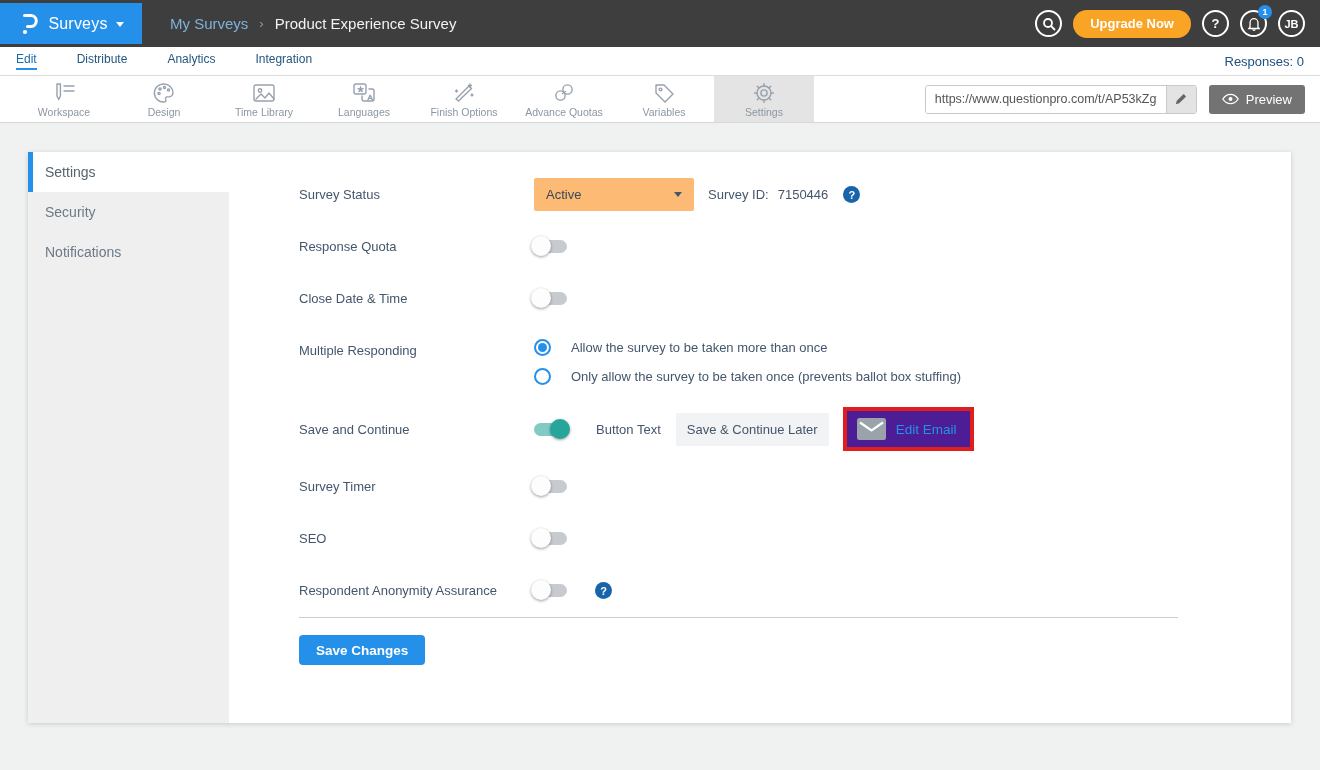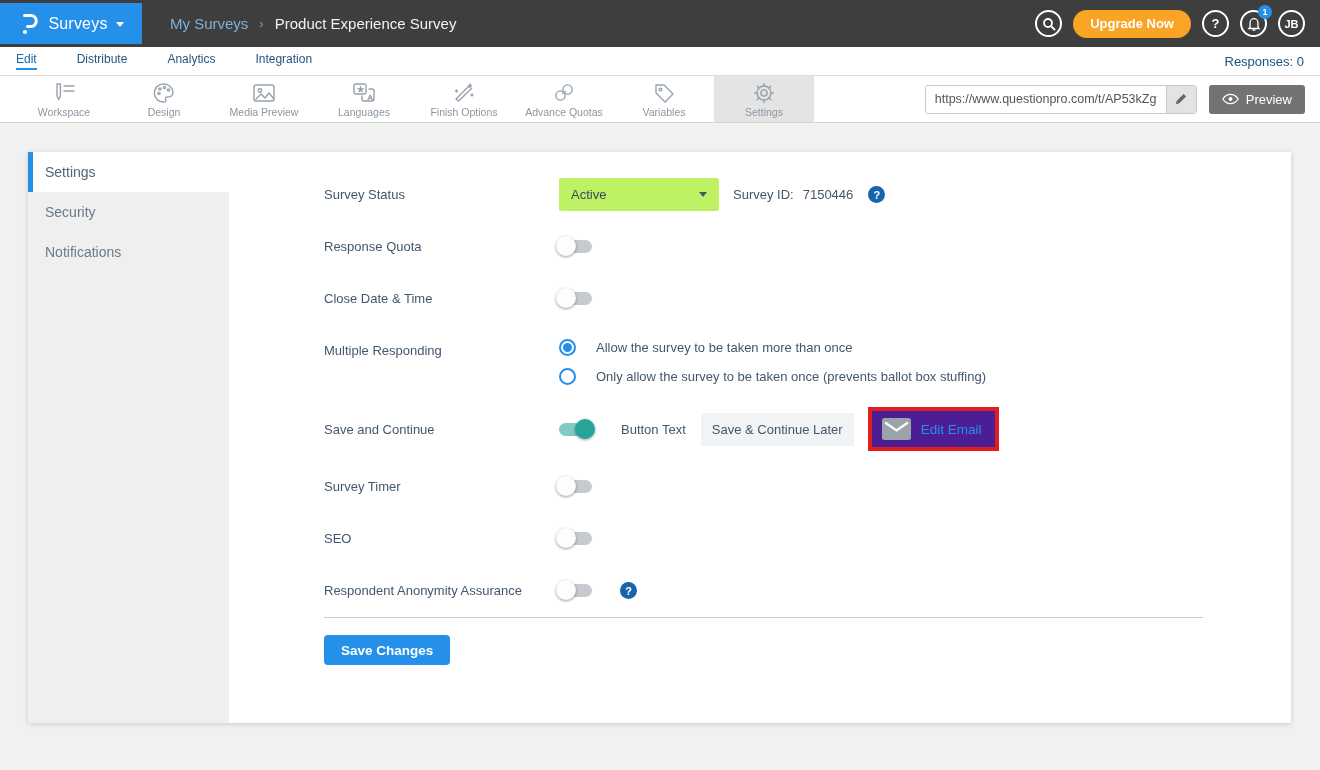--- a/index.html
+++ b/index.html
@@ -59,27 +59,27 @@
 
   
   .main { padding:29px 28px 0 28px; }
   .card { background:#fff; width:1263px; height:571px;
     box-shadow:0 1px 5px rgba(0,0,0,.16); display:flex; }
   .side { width:201px; background:#efefef; flex-shrink:0; }
   .side-item { height:40px; display:flex; align-items:center; padding-left:17px;
     font-size:14px; color:#6b7a88; cursor:pointer; }
   .side-item.on { background:#fff; border-left:5px solid #2590ea; padding-left:12px; color:#55646f; }
 
-  .content { flex:1; padding:26px 0 0 95px; }
+  .content { flex:1; padding:26px 0 0 70px; }
   .form-row { display:flex; align-items:center; margin-bottom:19px; min-height:33px; }
   .form-row.top { align-items:flex-start; }
   .form-label { width:235px; font-size:13px; color:#44566c; flex-shrink:0; }
   .form-row.top .form-label { padding-top:9px; }
 
-  .select { width:160px; height:33px; background:#bef264; display:flex; align-items:center;
+  .select { width:160px; height:33px; background:#fdba74; display:flex; align-items:center;
     justify-content:space-between; padding:0 12px; font-size:13px; color:#37495a;
     border-radius:2px; cursor:pointer; }
   .select-caret { width:0; height:0; border-left:4px solid transparent;
     border-right:4px solid transparent; border-top:5px solid #44566c; }
   .survey-id { margin-left:14px; font-size:13px; color:#44566c; display:flex; gap:9px; align-items:center; }
   .help-icon { width:17px; height:17px; border-radius:50%; background:#1864ab; color:#fff;
     font-size:11px; font-weight:bold; display:flex; align-items:center; justify-content:center;
     margin-left:15px; cursor:pointer; flex-shrink:0; }
 
   .toggle { width:33px; height:13px; border-radius:7px; background:#c7cbd0; position:relative;
@@ -188,21 +188,21 @@
   </div>
 
   <div class="tool-item">
     <span class="tool-icon">
       <svg width="26" height="22" viewBox="0 0 26 22">
           <rect x="3" y="3" width="20" height="16" rx="2"></rect>
           <circle cx="9" cy="8.5" r="1.7"></circle>
           <path d="M5 17l5-5 4 4 4-5 5 6"></path>
         </svg>
     </span>
-    <span class="tool-label">Media Preview</span>
+    <span class="tool-label">Time Library</span>
   </div>
 
   <div class="tool-item">
     <span class="tool-icon">
       <svg width="26" height="24" viewBox="0 0 26 24">
           <rect x="3" y="3" width="12" height="10" rx="2"></rect>
           <path d="M18 8h3a2 2 0 0 1 2 2v8a2 2 0 0 1-2 2h-8a2 2 0 0 1-2-2v-3"></path>
           <text x="6" y="11" font-size="8" stroke-width="0.6" fill="#97a1ad">★</text>
           <text x="16.5" y="18.5" font-size="8" stroke-width="0.6" fill="#97a1ad">A</text>
         </svg>

